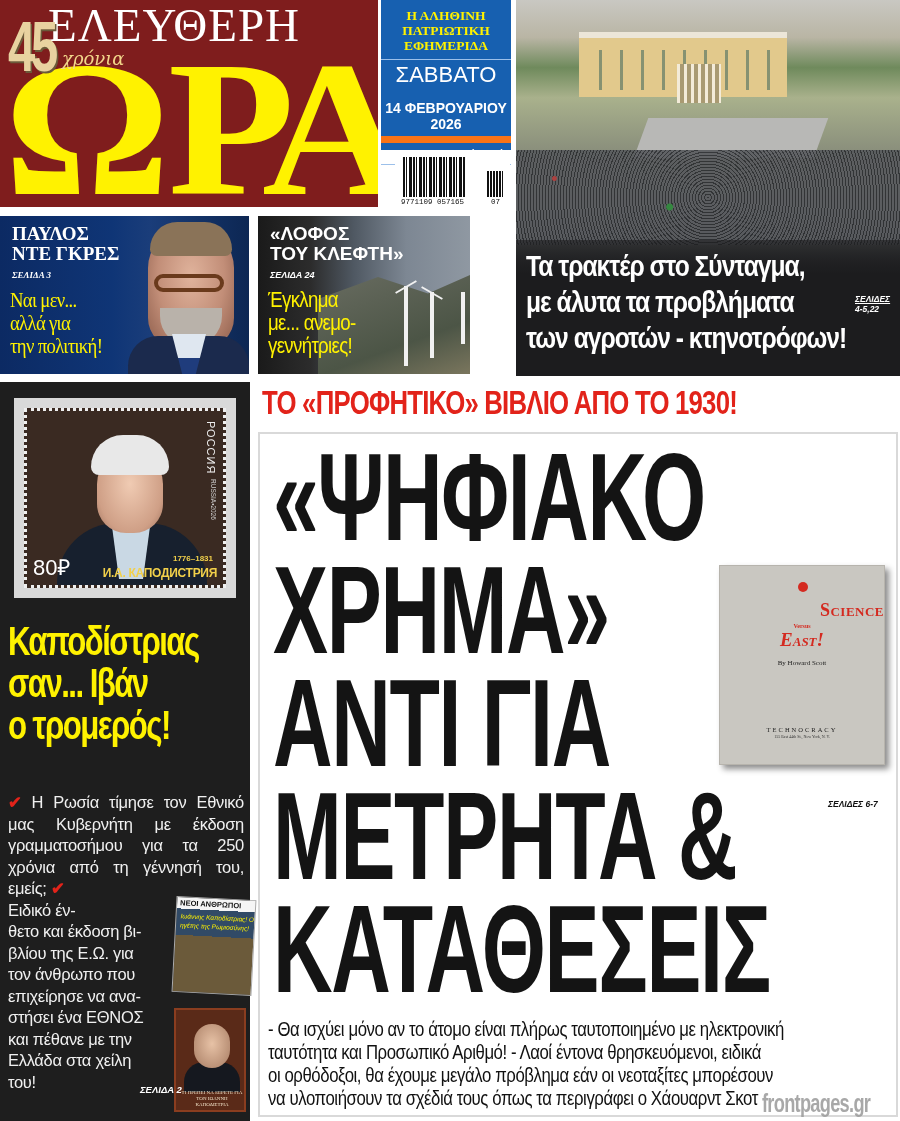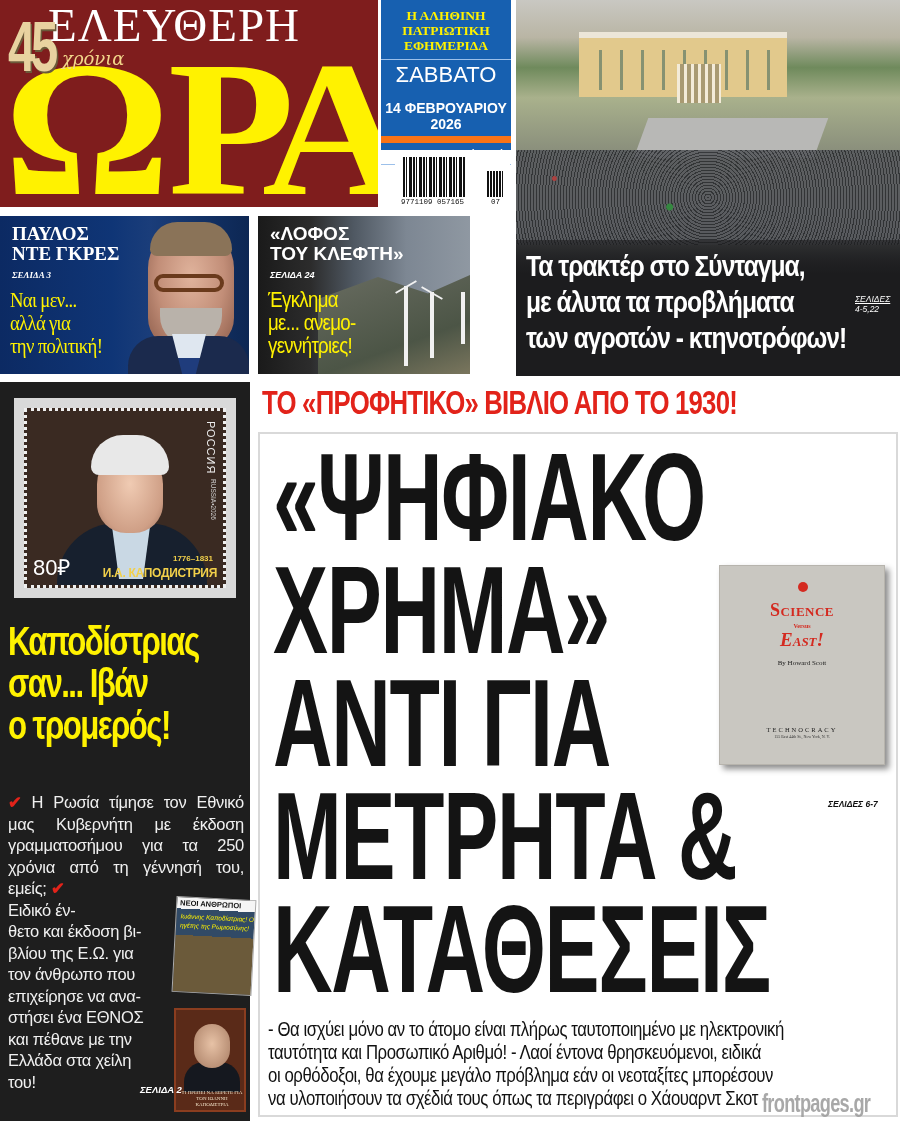--- a/index.html
+++ b/index.html
@@ -34,21 +34,21 @@
   #photo-story { left: 516px; top: 0; width: 384px; height: 376px; overflow: hidden;
     background: linear-gradient(180deg, #c9c8c2 0%, #b9b5a4 10%, #6f8a5c 18%, #a9b18c 26%, #8a8f7c 40%, #7c7f7a 55%, #3a3d3f 70%, #25272a 100%); }
   #photo-story .parliament { position: absolute; left: 63px; top: 32px; width: 208px; height: 65px; background: #e2c98c; border-top: 6px solid #ece6d8; }
   #photo-story .parliament .cols { position: absolute; left: 98px; top: 26px; width: 44px; height: 39px; background: repeating-linear-gradient(90deg, #f3ebd8 0 3px, #a99a72 3px 7px); }
   #photo-story .windows { position: absolute; left: 10px; top: 12px; width: 190px; height: 40px; background: repeating-linear-gradient(90deg, transparent 0 10px, #5f7a66 10px 13px, transparent 13px 21px); opacity: 0.7; }
   #photo-story .square { position: absolute; left: 125px; top: 118px; width: 180px; height: 40px; background: #b8b8b6; transform: skewX(-20deg); }
   #photo-story .crowd { position: absolute; left: 0; top: 150px; width: 384px; height: 95px;
     background: radial-gradient(circle at 10% 30%, #b03a3a 0 2px, transparent 3px), radial-gradient(circle at 40% 60%, #2e8a3a 0 3px, transparent 4px), repeating-radial-gradient(circle at 50% 50%, #2a2c2f 0 1px, #585a5e 1px 3px); opacity: 0.9; }
   #photo-story .caption-bg { position: absolute; left: 0; top: 240px; width: 384px; height: 136px; background: linear-gradient(180deg, rgba(28,28,30,0.6) 0%, #1c1c1e 25%, #1c1c1e 100%); }
   #photo-story .caption { position: absolute; left: 10px; top: 248px; color: #fff; font-family: "Liberation Sans", sans-serif; font-weight: bold; font-size: 30px; line-height: 36px; letter-spacing: -1.2px; transform: scaleX(0.82); transform-origin: left top; white-space: nowrap; }
-  #photo-story .pages { position: absolute; left: 339px; top: 294px; color: #fff; font-size: 8.5px; font-style: italic; font-weight: normal; line-height: 10px; }
+  #photo-story .pages { position: absolute; left: 339px; top: 294px; color: #fff; font-size: 8.5px; font-style: italic; font-weight: bold; line-height: 10px; }
   #photo-story .pages .lbl { text-decoration: underline; }
 
   
   .teaser { position: absolute; overflow: hidden; }
   #teaser-degres { left: 0; top: 216px; width: 249px; height: 158px;
     background: linear-gradient(90deg, #0c2a63 0%, #0f3576 45%, #1a3d7a 60%, #0d2753 100%); font-family: Liberation Serif, serif; }
   #teaser-degres .face { position: absolute; left: 148px; top: 12px; width: 86px; height: 120px; border-radius: 40px 40px 30px 30px; background: radial-gradient(ellipse at 50% 40%, #e0b39c 0%, #c28e78 55%, #8c5c4a 100%); }
   #teaser-degres .hair { position: absolute; left: 150px; top: 6px; width: 82px; height: 34px; border-radius: 40px 40px 10px 10px; background: #8a7358; }
   #teaser-degres .glasses { position: absolute; left: 154px; top: 58px; width: 70px; height: 18px; border: 4px solid #6a3a1c; border-radius: 10px; background: transparent; }
   #teaser-degres .beard { position: absolute; left: 160px; top: 92px; width: 62px; height: 38px; border-radius: 0 0 30px 30px; background: #b9b2aa; }
@@ -92,21 +92,21 @@
   #mag2 .f { position: absolute; left: 18px; top: 14px; width: 36px; height: 44px; border-radius: 18px; background: radial-gradient(ellipse at 50% 45%, #e7c2a6 0%, #b48a70 80%); }
   #mag2 .c { position: absolute; left: 8px; top: 52px; width: 56px; height: 30px; border-radius: 20px 20px 0 0; background: #15181f; }
   #mag2 .t { position: absolute; left: 4px; top: 80px; width: 64px; text-align: center; font-family: "Liberation Serif", serif; font-size: 5px; color: #f2e3c8; line-height: 6px; }
 
   
   #kicker { left: 262px; top: 383px; width: 634px; color: #e2231a; font-weight: bold; font-size: 33px; line-height: 40px; letter-spacing: -1px; white-space: nowrap; transform: scaleX(0.78); transform-origin: left top; }
   #main-box { left: 258px; top: 432px; width: 640px; height: 685px; border: 2px solid #d9d9d9; background: #fff; }
   #main-headline { left: 273px; top: 440px; color: #141414; font-weight: bold; font-size: 125px; line-height: 113px; letter-spacing: -2px; transform: scaleX(0.66); transform-origin: left top; white-space: nowrap; }
   #book { left: 719px; top: 565px; width: 166px; height: 200px; background: #c9c7c1; box-shadow: 4px 4px 6px rgba(0,0,0,0.45); border: 1px solid #b7b4ad; }
   #book .logo { position: absolute; left: 78px; top: 16px; width: 10px; height: 10px; border-radius: 50%; background: #d42a20; }
-  #book .s1 { position: absolute; left: 0; top: 34px; width: 100%; text-align: center; color: #d42a20; font-family: "Liberation Serif", serif; font-weight: bold; font-size: 18px; font-variant: small-caps; letter-spacing: 0.5px; }
+  #book .s1 { position: absolute; left: 0; top: 34px; width: 100%; text-align: right; color: #d42a20; font-family: "Liberation Serif", serif; font-weight: bold; font-size: 18px; font-variant: small-caps; letter-spacing: 0.5px; }
   #book .s2 { position: absolute; left: 0; top: 57px; width: 100%; text-align: center; color: #d42a20; font-family: "Liberation Serif", serif; font-weight: bold; font-size: 6px; }
   #book .s3 { position: absolute; left: 0; top: 63px; width: 100%; text-align: center; color: #d42a20; font-family: "Liberation Serif", serif; font-weight: bold; font-style: italic; font-size: 19px; font-variant: small-caps; }
   #book .s4 { position: absolute; left: 0; top: 93px; width: 100%; text-align: center; color: #222; font-family: "Liberation Serif", serif; font-size: 7px; }
   #book .s5 { position: absolute; left: 0; top: 160px; width: 100%; text-align: center; color: #222; font-family: "Liberation Serif", serif; font-size: 6.5px; letter-spacing: 2px; }
   #book .s6 { position: absolute; left: 0; top: 168px; width: 100%; text-align: center; color: #333; font-family: "Liberation Serif", serif; font-size: 4px; }
   #main-pages { left: 828px; top: 799px; color: #111; font-weight: bold; font-style: italic; font-size: 8.5px; }
   #main-body { left: 268px; top: 1018px; width: 626px; color: #111; font-size: 19.5px; line-height: 23px; letter-spacing: -0.5px; transform: scaleX(0.86); transform-origin: left top; width: 728px; }
   #watermark { left: 762px; top: 1088px; color: #9a9a9a; font-weight: bold; font-size: 26px; letter-spacing: -1px; opacity: 0.85; transform: scaleX(0.7); transform-origin: left top; }
 </style>
 </head>

